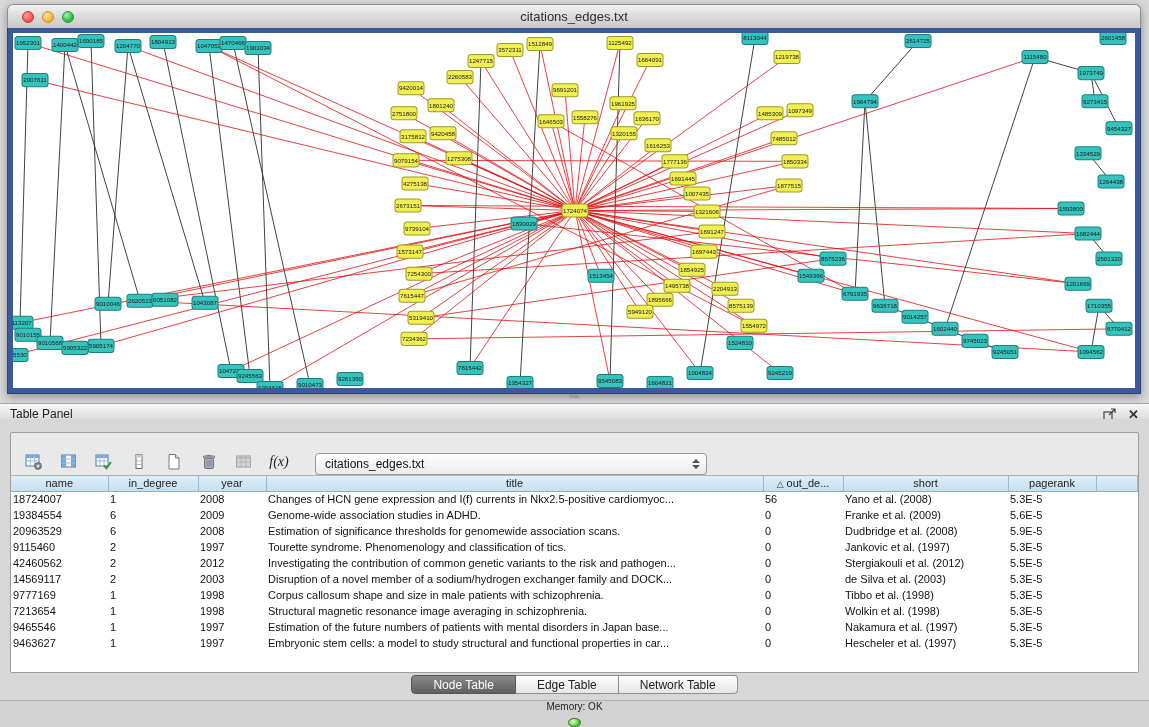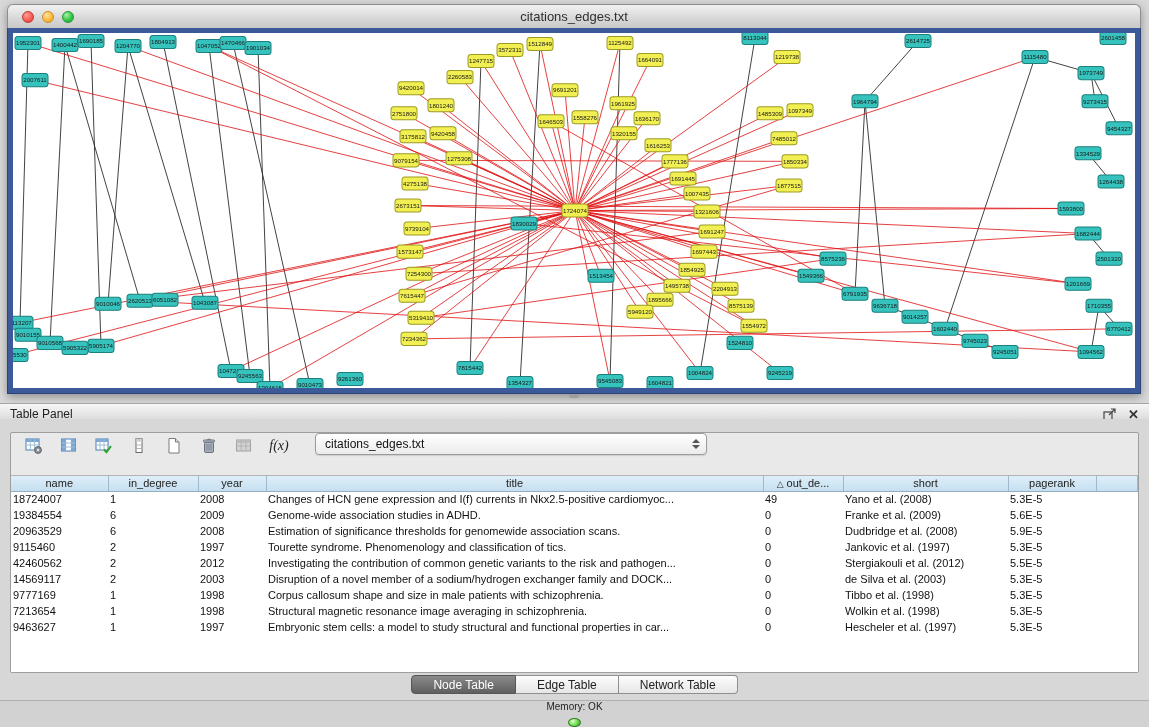--- a/index.html
+++ b/index.html
@@ -50,21 +50,21 @@
   .panel-icon-btn{ background:none; border:none; cursor:default; display:flex; align-items:center; }
   .close-glyph{ font-size:13px; font-weight:bold; color:#333; line-height:13px; }
 
   
   .panel-body{ position:absolute; left:0; right:0; top:419px; bottom:27px; background:#d7d7d7; }
   .panel-inner{
     position:absolute; left:10px; right:10px; top:13px; height:241px;
     border:1px solid #9e9e9e; border-radius:2px; background:#e9e9e9;
     display:flex; flex-direction:column; overflow:hidden;
   }
-  .toolbar{ height:42px; display:flex; align-items:flex-start; padding:0 10px; gap:9px; flex:0 0 auto; }
+  .toolbar{ height:42px; display:flex; align-items:flex-end; padding:0 10px; gap:9px; flex:0 0 auto; }
   .tool-btn{ width:26px; height:26px; background:none; border:none; display:flex;
     align-items:center; justify-content:center; }
   .fx{ font-family:"Liberation Serif", serif; font-style:italic; font-size:14px; color:#222; }
   .network-select{
     margin-left:14px; width:392px; height:22px;
     border:1px solid #9b9b9b; border-radius:4px;
     background:linear-gradient(#ffffff,#ebebeb);
     display:flex; align-items:center; padding:0 6px 0 9px;
     box-shadow:0 1px 1px rgba(0,0,0,.12);
   }
@@ -793,21 +793,21 @@
               <th>pagerank</th>
               <th></th>
             </tr>
           </thead>
         <tbody>
             <tr>
               <td class="c0">18724007</td>
               <td class="c1">1</td>
               <td class="c2">2008</td>
               <td class="c3">Changes of HCN gene expression and I(f) currents in Nkx2.5-positive cardiomyoc...</td>
-              <td class="c4">49</td>
+              <td class="c4">56</td>
               <td class="c5">Yano et al. (2008)</td>
               <td class="c6">5.3E-5</td>
               <td></td>
             </tr>
             <tr>
               <td class="c0">19384554</td>
               <td class="c1">6</td>
               <td class="c2">2009</td>
               <td class="c3">Genome-wide association studies in ADHD.</td>
               <td class="c4">0</td>
@@ -869,20 +869,30 @@
               <td class="c0">7213654</td>
               <td class="c1">1</td>
               <td class="c2">1998</td>
               <td class="c3">Structural magnetic resonance image averaging in schizophrenia.</td>
               <td class="c4">0</td>
               <td class="c5">Wolkin et al. (1998)</td>
               <td class="c6">5.3E-5</td>
               <td></td>
             </tr>
             <tr>
+              <td class="c0">9465546</td>
+              <td class="c1">1</td>
+              <td class="c2">1997</td>
+              <td class="c3">Estimation of the future numbers of patients with mental disorders in Japan base...</td>
+              <td class="c4">0</td>
+              <td class="c5">Nakamura et al. (1997)</td>
+              <td class="c6">5.3E-5</td>
+              <td></td>
+            </tr>
+            <tr>
               <td class="c0">9463627</td>
               <td class="c1">1</td>
               <td class="c2">1997</td>
               <td class="c3">Embryonic stem cells: a model to study structural and functional properties in car...</td>
               <td class="c4">0</td>
               <td class="c5">Hescheler et al. (1997)</td>
               <td class="c6">5.3E-5</td>
               <td></td>
             </tr>
           </tbody>

